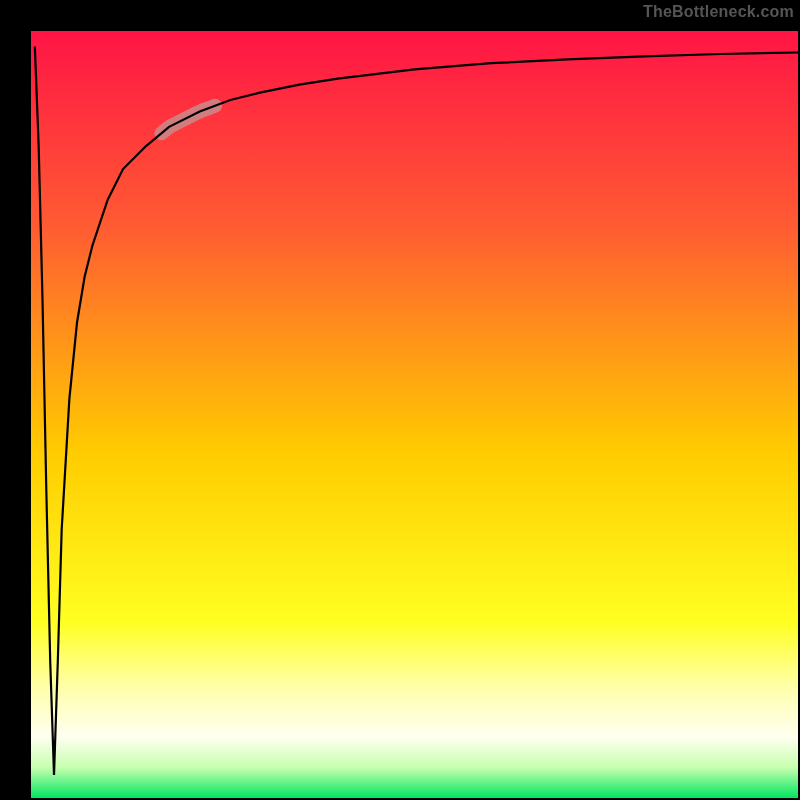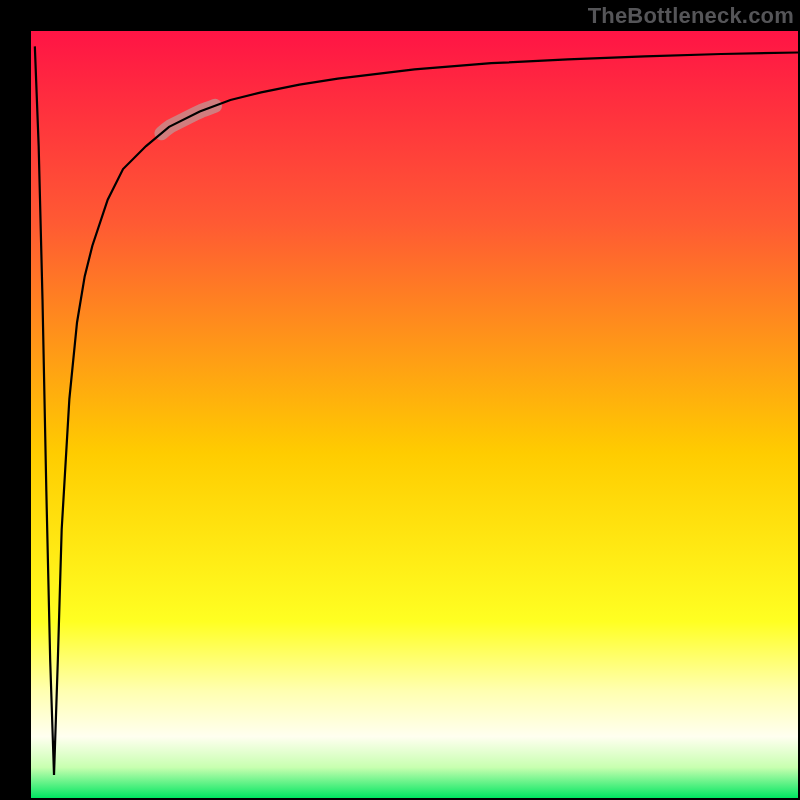--- a/index.html
+++ b/index.html
@@ -13,21 +13,21 @@
   .container {
     position: relative;
     width: 800px;
     height: 800px;
   }
   .attribution {
     position: absolute;
     top: 3px;
     right: 6px;
     font-family: Arial, Helvetica, sans-serif;
-    font-size: 22px;
+    font-size: 16px;
     font-weight: 600;
     color: #555558;
     letter-spacing: 0.2px;
     z-index: 10;
     user-select: none;
   }
   .plot-area {
     position: absolute;
     left: 31px;
     top: 31px;

